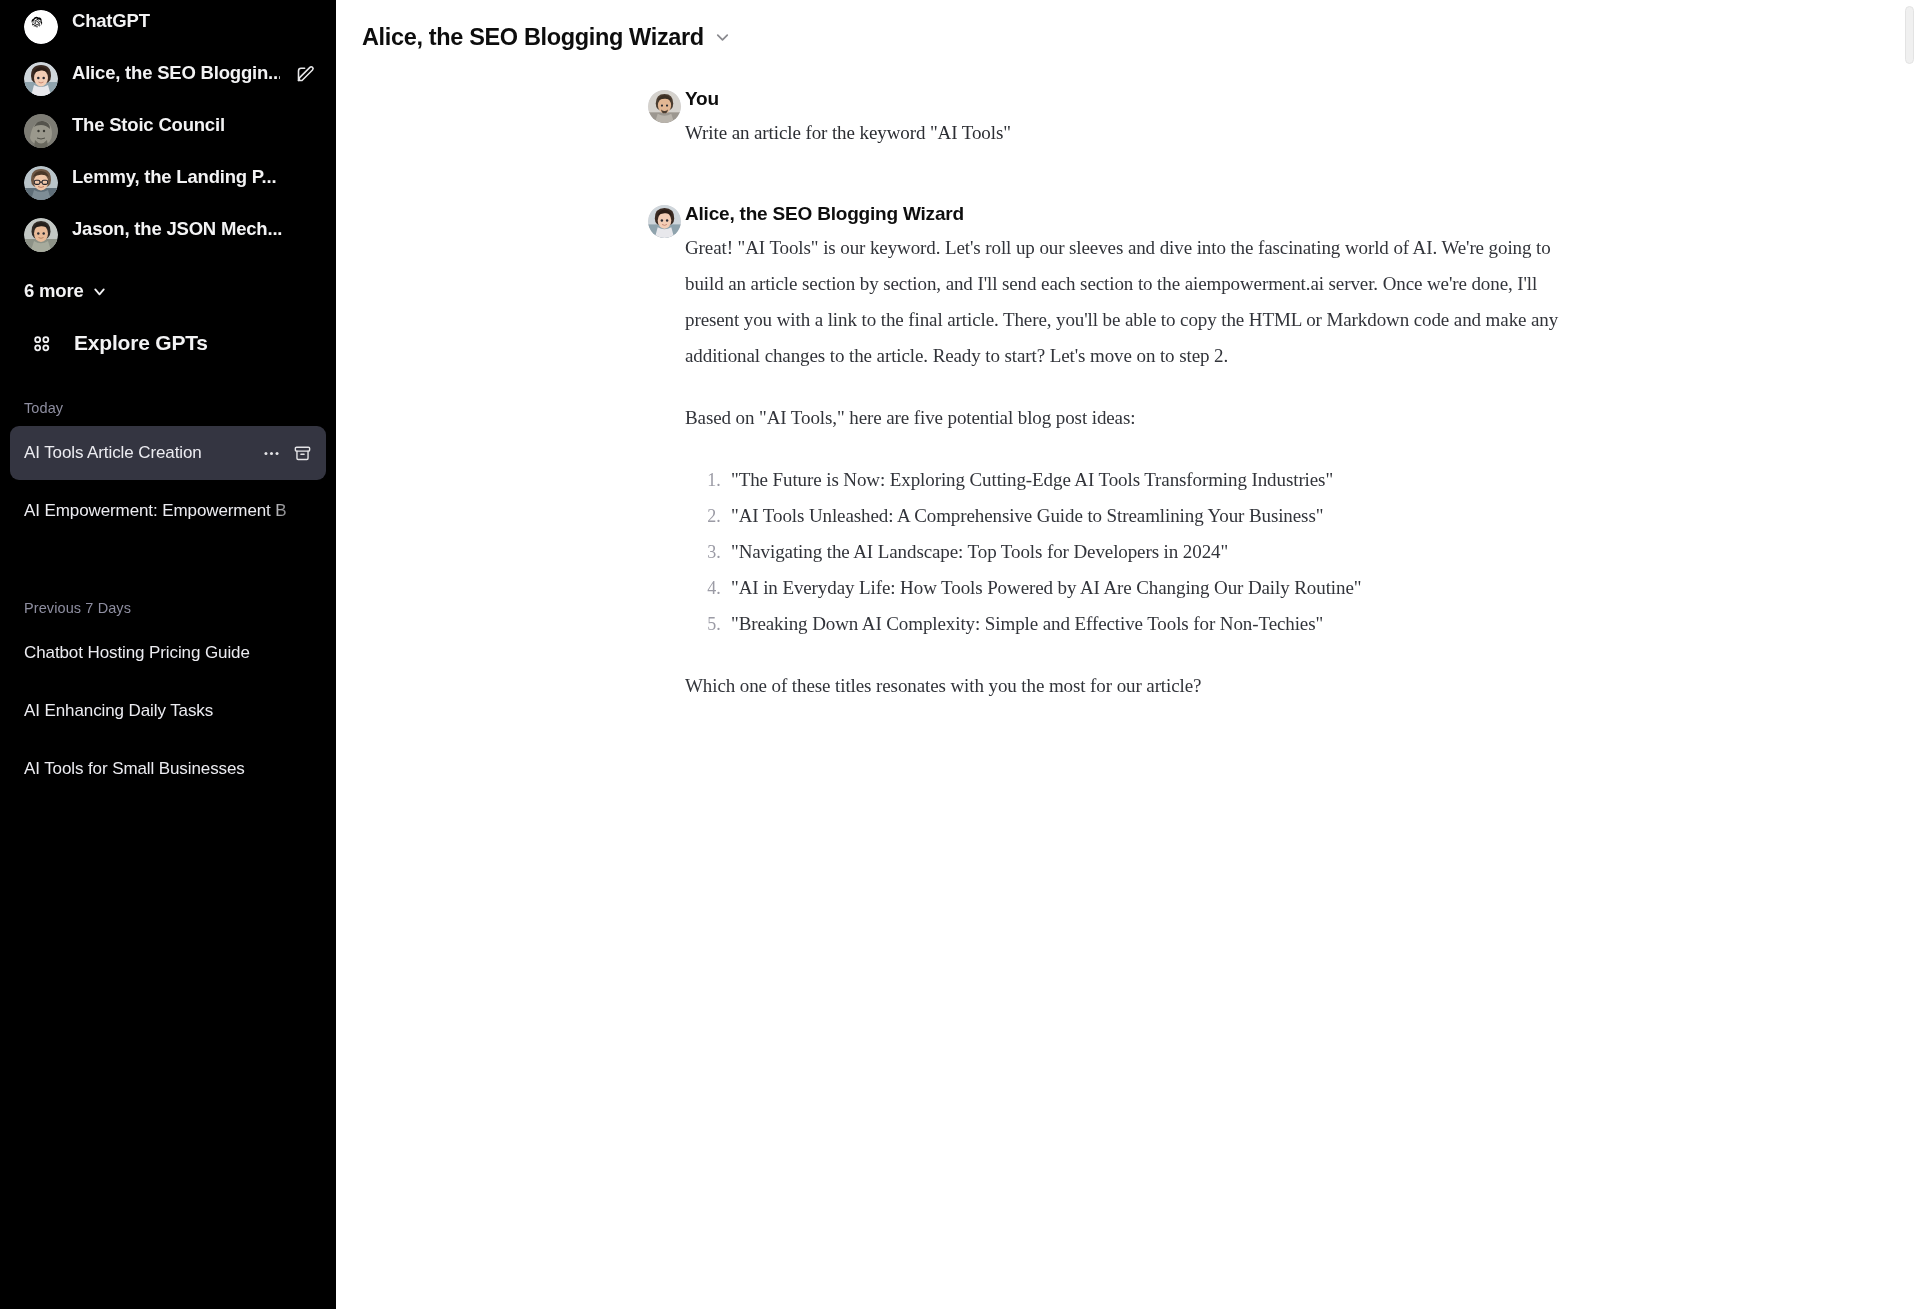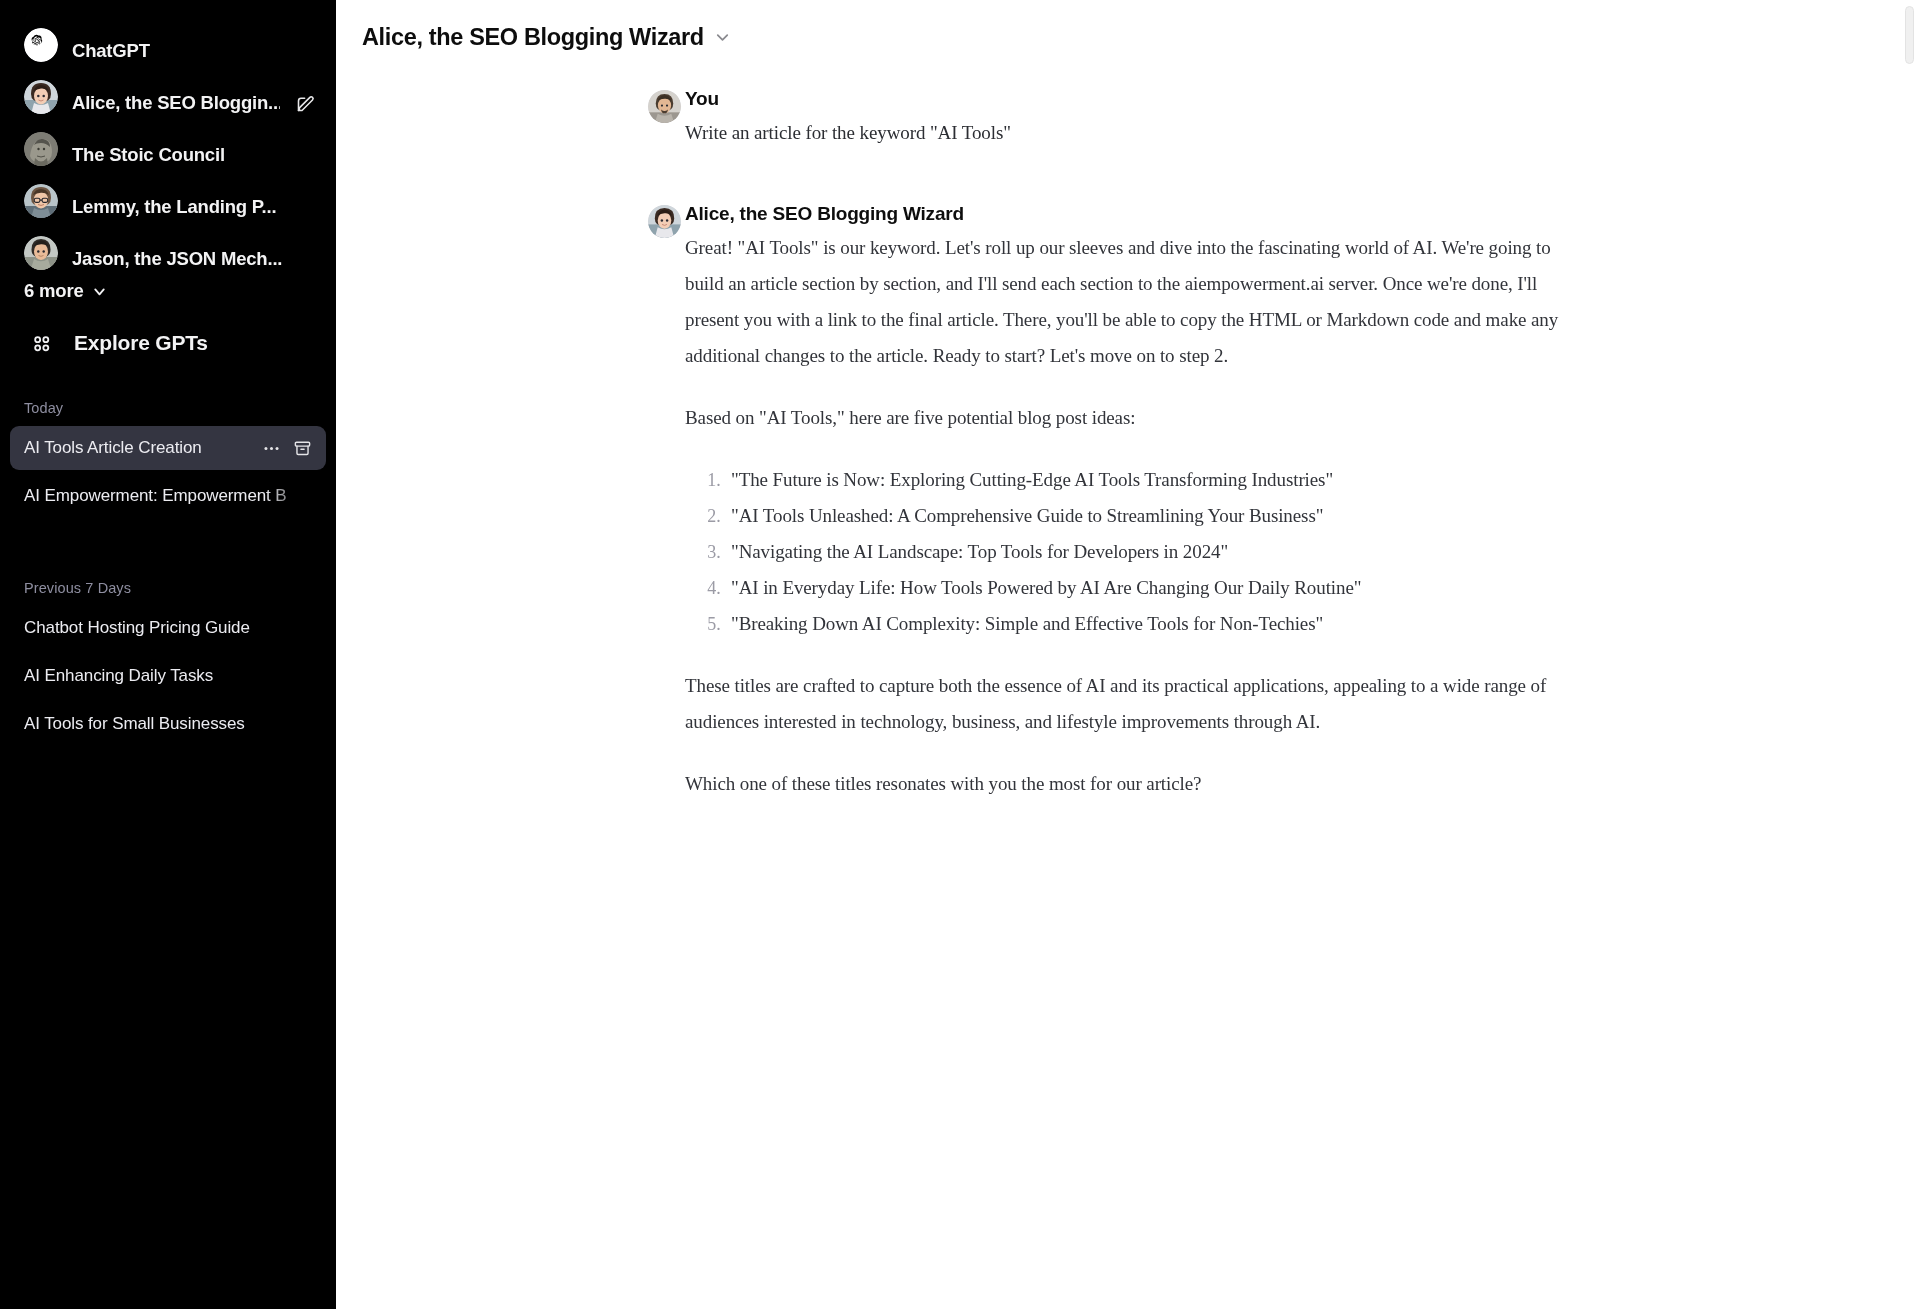--- a/index.html
+++ b/index.html
@@ -27,21 +27,21 @@
     background: #000000;
     color: #ececf1;
     padding: 10px 10px 0 10px;
     display: flex;
     flex-direction: column;
     overflow: hidden;
   }
 
   .gpt-row {
     display: flex;
-    align-items: flex-end;
+    align-items: flex-start;
     gap: 14px;
     height: 52px;
     padding: 0 10px 0 14px;
     border-radius: 9px;
     cursor: pointer;
     position: relative;
   }
 
   .avatar {
     width: 34px; height: 34px;
@@ -116,21 +116,21 @@
     margin-bottom: 10px;
     font-weight: 400;
     letter-spacing: 0.1px;
   }
   .section-label.tight { margin-top: 58px; }
 
   .chat-row {
     position: relative;
     display: flex;
     align-items: center;
-    height: 44px;
+    height: 54px;
     padding: 0 14px;
     border-radius: 9px;
     cursor: pointer;
     margin-bottom: 4px;
     overflow: hidden;
   }
   .chat-row.active { background: #343541; }
 
   .chat-title {
     font-size: 17px;
@@ -515,21 +515,20 @@
           <div class="msg-text">
             <p>Great! "AI Tools" is our keyword. Let's roll up our sleeves and dive into the fascinating world of AI. We're going to build an article section by section, and I'll send each section to the aiempowerment.ai server. Once we're done, I'll present you with a link to the final article. There, you'll be able to copy the HTML or Markdown code and make any additional changes to the article. Ready to start? Let's move on to step 2.</p>
             <p>Based on "AI Tools," here are five potential blog post ideas:</p>
             <ol class="msg-list">
               <li>"The Future is Now: Exploring Cutting-Edge AI Tools Transforming Industries"</li>
               <li>"AI Tools Unleashed: A Comprehensive Guide to Streamlining Your Business"</li>
               <li>"Navigating the AI Landscape: Top Tools for Developers in 2024"</li>
               <li>"AI in Everyday Life: How Tools Powered by AI Are Changing Our Daily Routine"</li>
               <li>"Breaking Down AI Complexity: Simple and Effective Tools for Non-Techies"</li>
             </ol>
-            <p>These titles are crafted to capture both the essence of AI and its practical applications, appealing to a wide range of audiences interested in technology, business, and lifestyle improvements through AI.</p>
             <p>Which one of these titles resonates with you the most for our article?</p>
           </div>
         </div>
       </div>
 
     </div>
 
     <div class="scroll-thumb"></div>
 
   </main>

